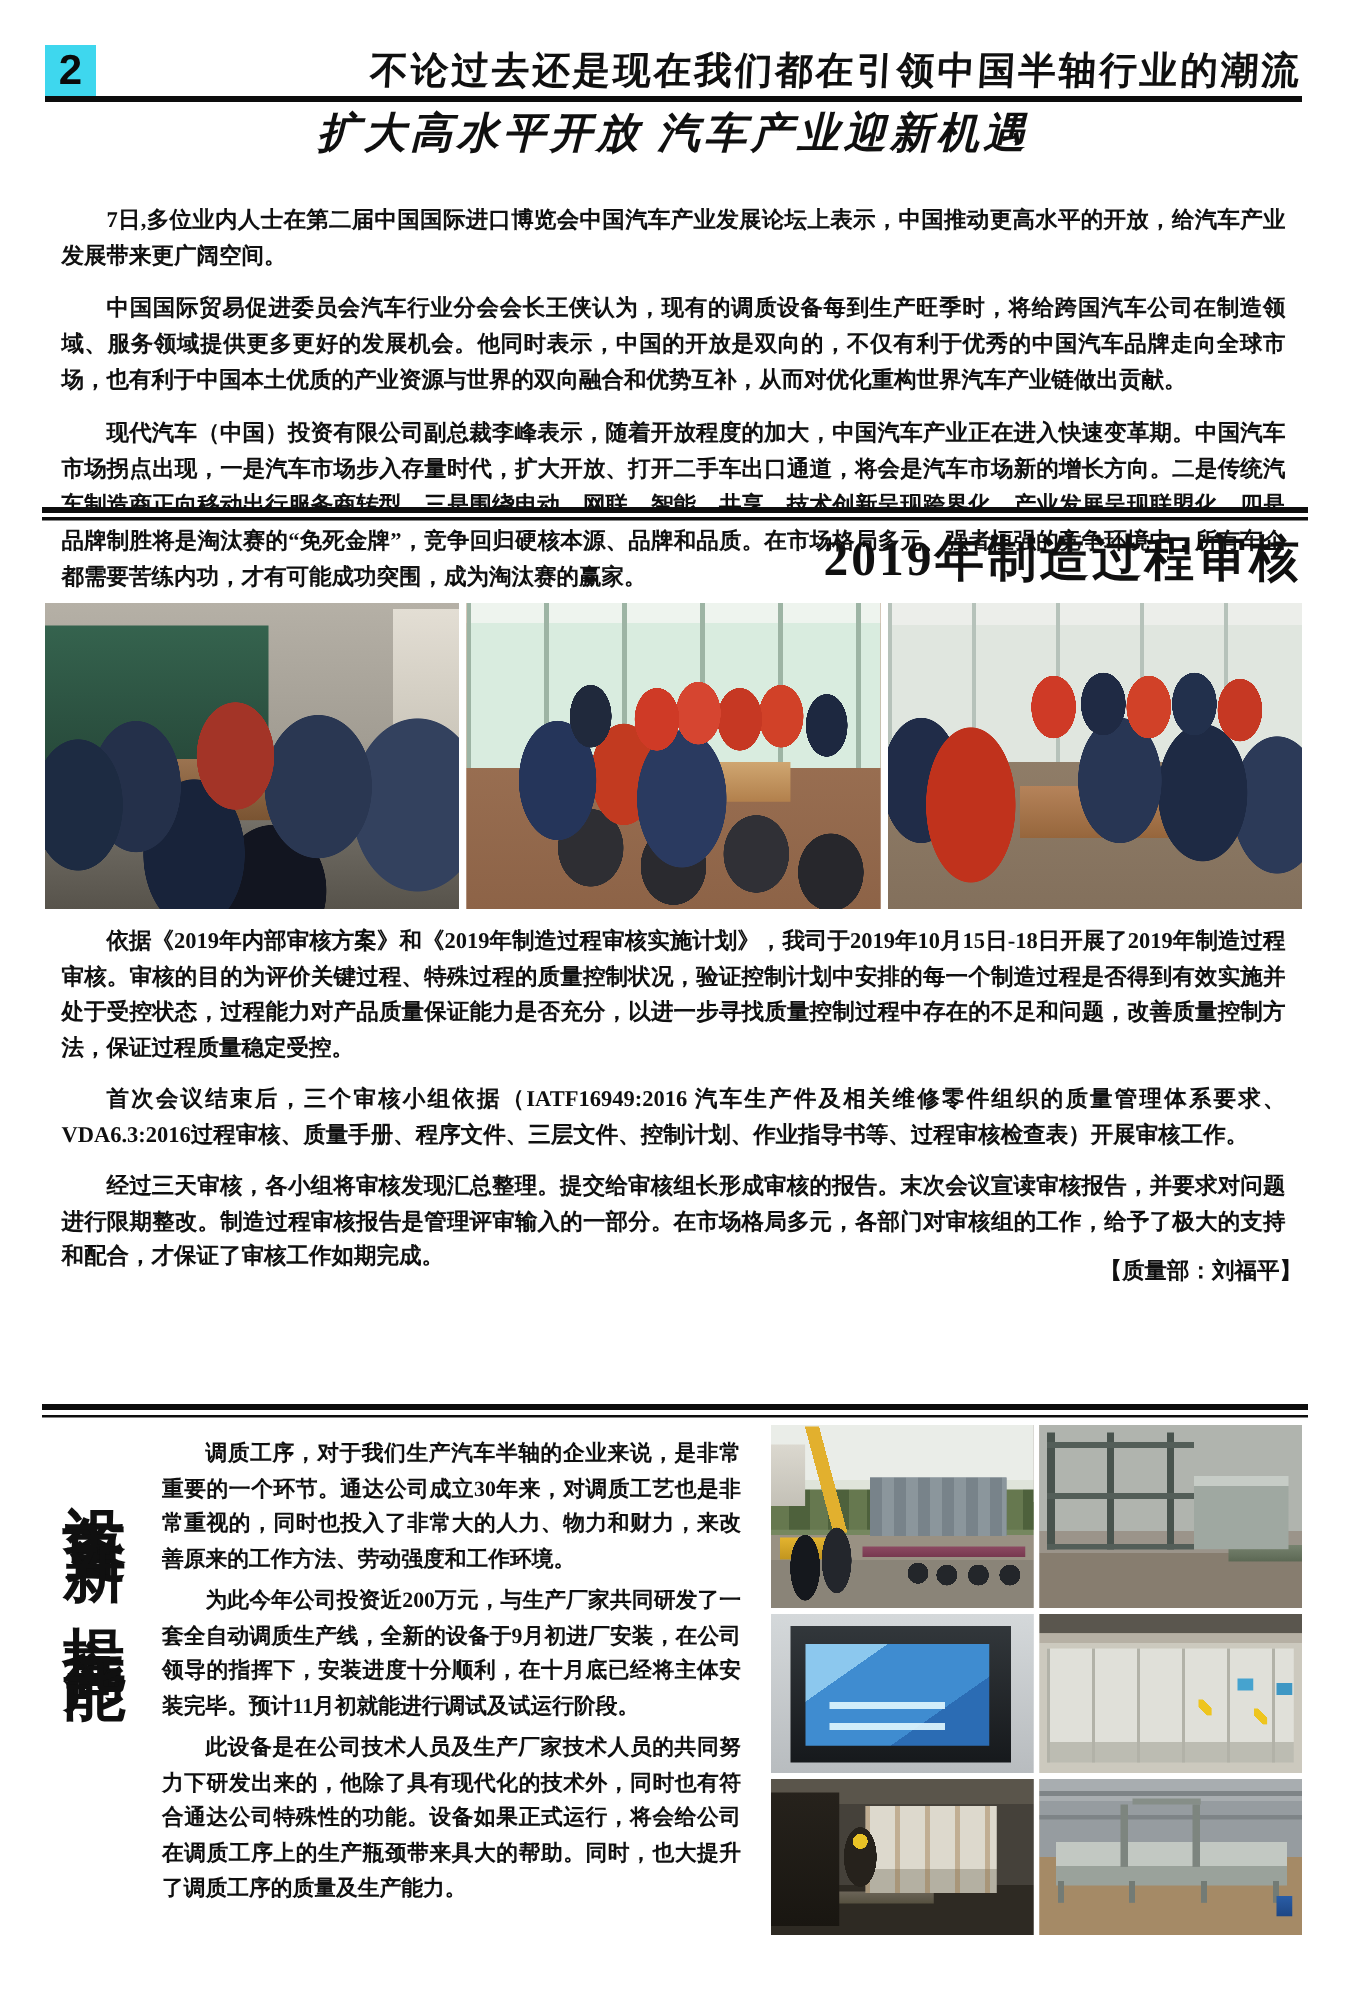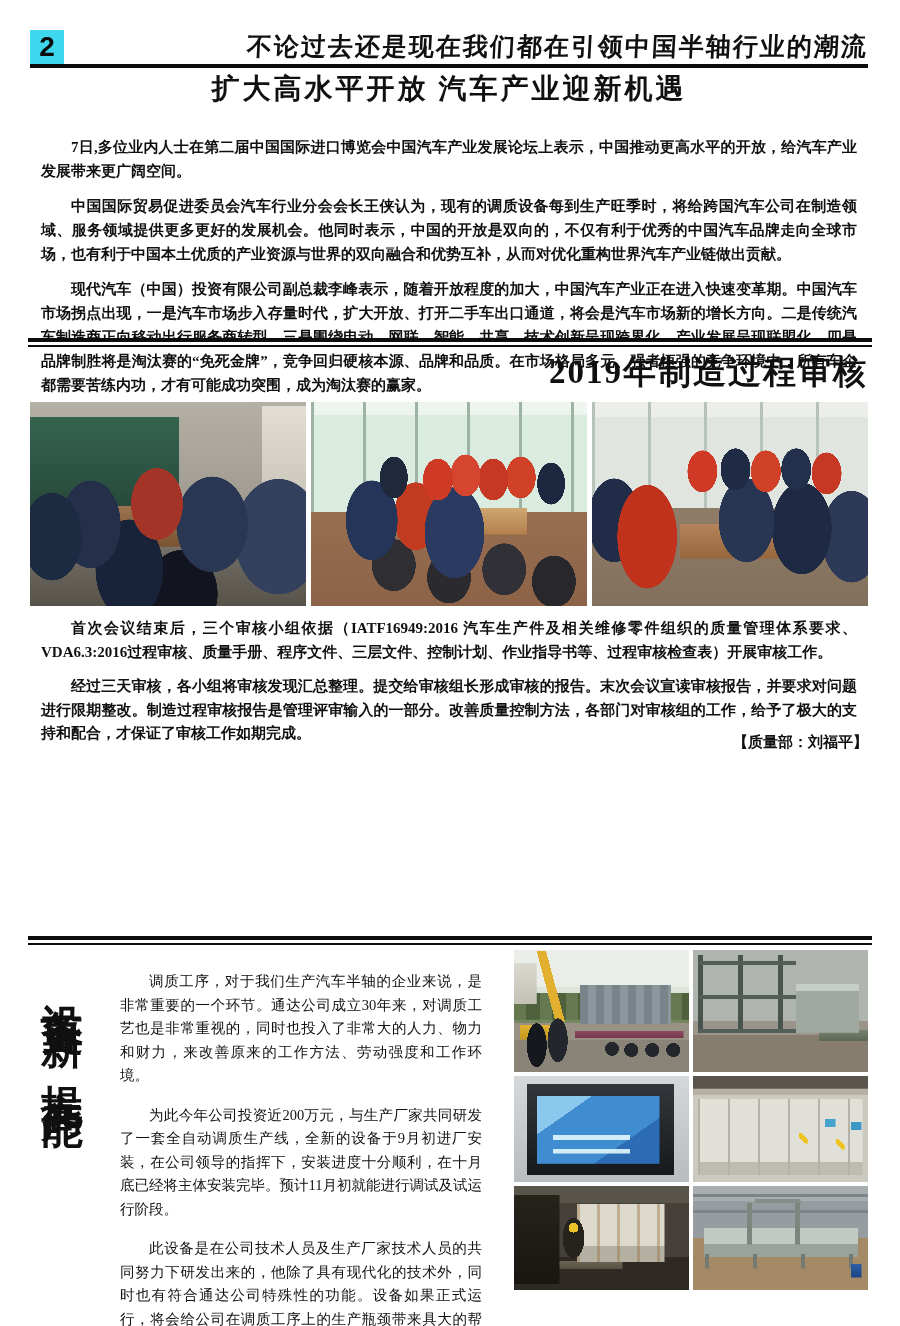--- a/index.html
+++ b/index.html
@@ -24,21 +24,21 @@
     padding-bottom:1px;transform:skewX(-3deg);
   }
   
   .headline{margin:0;text-align:center;font-size:28px;font-weight:bold;letter-spacing:3px;}
   .body-text p{margin:11px;font-size:15px;font-weight:bold;line-height:24px;
     text-align:justify;text-indent:2em;}
   .byline{font-size:15px;font-weight:bold;text-align:left;}
   .byline-overlap{font-size:15px;font-weight:bold;text-align:right;margin-top:-23.5px;}
   
   .article-open{position:absolute;top:70px;left:30px;width:838px;}
-  .article-open .headline{margin-bottom:27px;}
+  .article-open .headline{margin-bottom:27px;font-style:italic;}
   
   .rule-divider{
     position:absolute;left:28px;width:844px;height:9px;
     background:linear-gradient(180deg,#0d0d0d 0 4px,#ffffff 4px 7px,#0d0d0d 7px 9px);
   }
   .rule-1{top:338px;}
   .rule-2{top:936px;}
   
   .article-audit{position:absolute;top:350px;left:30px;width:838px;}
   .section-title{margin:0 0 7px 0;text-align:right;font-size:33px;font-weight:bold;letter-spacing:2px;}
@@ -46,21 +46,21 @@
   .photo{flex:1;overflow:hidden;}
   .audit-text p{line-height:23.5px;}
   
   .article-equip{position:absolute;top:950px;left:30px;width:838px;height:364px;display:flex;gap:8px;}
   .vtitle{
     width:64px;height:330px;margin-top:20px;
     writing-mode:vertical-rl;text-orientation:upright;
     font-size:42px;font-weight:bold;line-height:64px;letter-spacing:7px;
   }
   .equip-text{flex:1;padding:4px 8px 0 2px;}
-  .equip-text p{margin:16px;font-size:14.5px;font-weight:normal;line-height:23.5px;
+  .equip-text p{margin:4px;font-size:14.5px;font-weight:bold;line-height:23.5px;
     text-align:justify;text-indent:2em;}
   .equip-photos{
     width:354px;display:grid;gap:4px;
     grid-template-columns:175px 175px;grid-template-rows:122px 106px 104px;
   }
   .gphoto{overflow:hidden;}
   
   .ph-m1{background:
     radial-gradient(ellipse 26px 36px at 46% 50%, #a33427 99%, transparent 100%) 0 0/100% 100% no-repeat,
     radial-gradient(ellipse 30px 44px at 8% 66%, #1d2b42 99%, transparent 100%) 0 0/100% 100% no-repeat,
@@ -182,22 +182,23 @@
   <div class="rule-divider rule-1"></div>
 
   <section class="article article-audit">
     <h2 class="section-title">2019年制造过程审核</h2>
     <div class="photo-strip">
       <div class="photo ph-m1"></div>
       <div class="photo ph-m2"></div>
       <div class="photo ph-m3"></div>
     </div>
     <div class="body-text audit-text">
+      <p>依据《2019年内部审核方案》和《2019年制造过程审核实施计划》，我司于2019年10月15日-18日开展了2019年制造过程审核。审核的目的为评价关键过程、特殊过程的质量控制状况，验证控制计划中安排的每一个制造过程是否得到有效实施并处于受控状态，过程能力对产品质量保证能力是否充分，以进一步寻找质量控制过程中存在的不足和问题，改善质量控制方法，保证过程质量稳定受控。</p>
       <p>首次会议结束后，三个审核小组依据（IATF16949:2016 汽车生产件及相关维修零件组织的质量管理体系要求、VDA6.3:2016过程审核、质量手册、程序文件、三层文件、控制计划、作业指导书等、过程审核检查表）开展审核工作。</p>
-      <p>经过三天审核，各小组将审核发现汇总整理。提交给审核组长形成审核的报告。末次会议宣读审核报告，并要求对问题进行限期整改。制造过程审核报告是管理评审输入的一部分。改善质量控制方法，各部门对审核组的工作，给予了极大的支持和配合，才保证了审核工作如期完成。</p>
+      <p>经过三天审核，各小组将审核发现汇总整理。提交给审核组长形成审核的报告。末次会议宣读审核报告，并要求对问题进行限期整改。制造过程审核报告是管理评审输入的一部分。在市场格局多元，各部门对审核组的工作，给予了极大的支持和配合，才保证了审核工作如期完成。</p>
       <div class="byline-overlap">【质量部：刘福平】</div>
     </div>
   </section>
 
   <div class="rule-divider rule-2"></div>
 
   <section class="article article-equip">
     <div class="vtitle">设备更新 提高产能</div>
     <div class="equip-text">
       <p>调质工序，对于我们生产汽车半轴的企业来说，是非常重要的一个环节。通达公司成立30年来，对调质工艺也是非常重视的，同时也投入了非常大的人力、物力和财力，来改善原来的工作方法、劳动强度和工作环境。</p>

